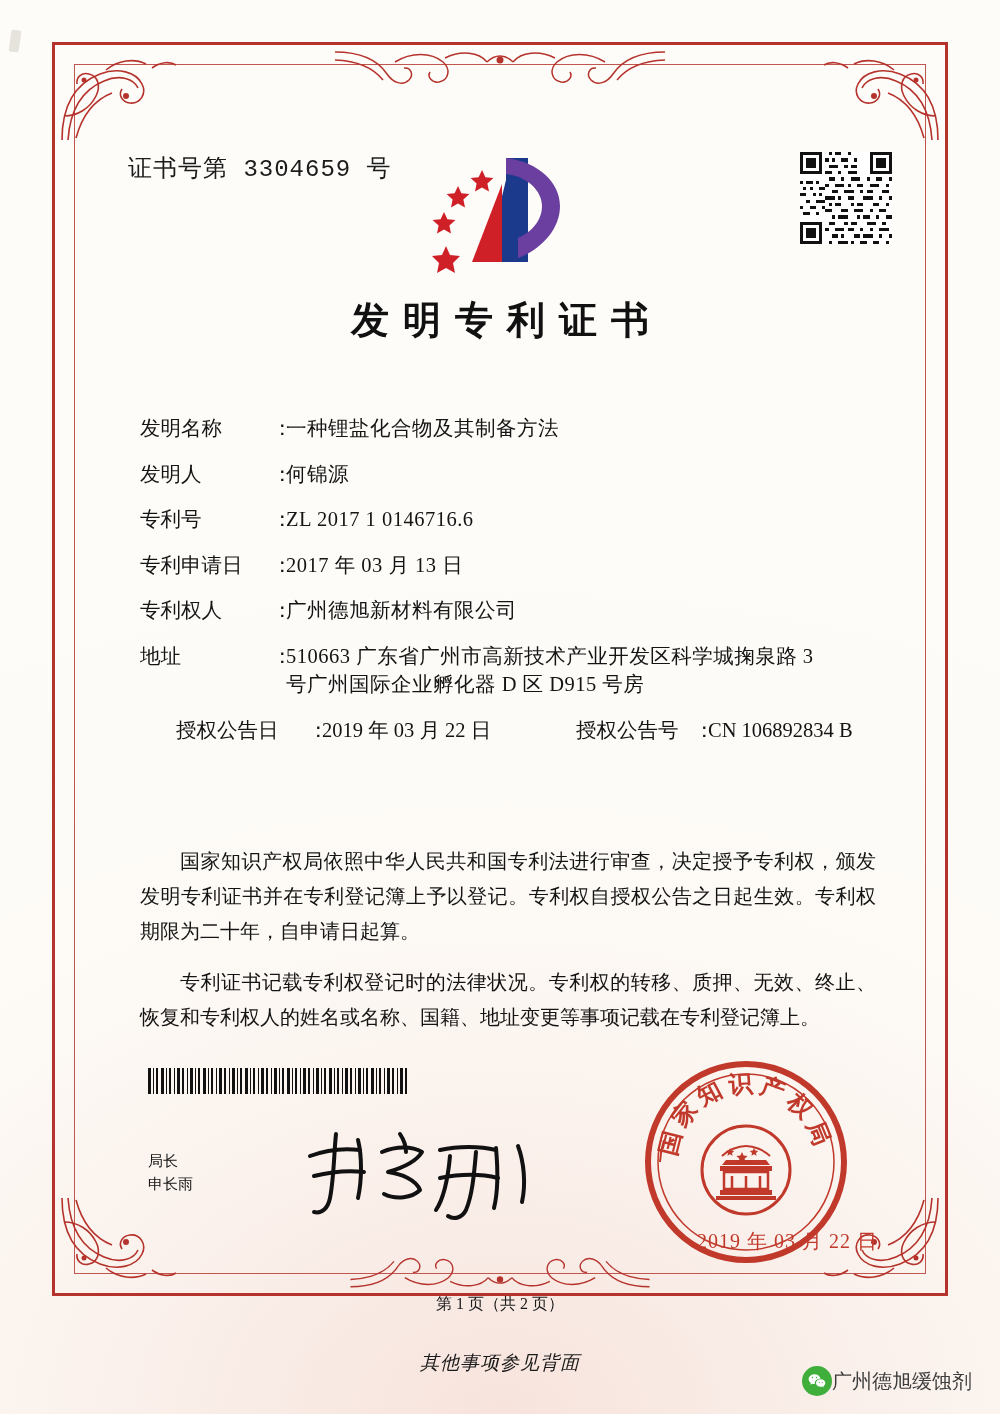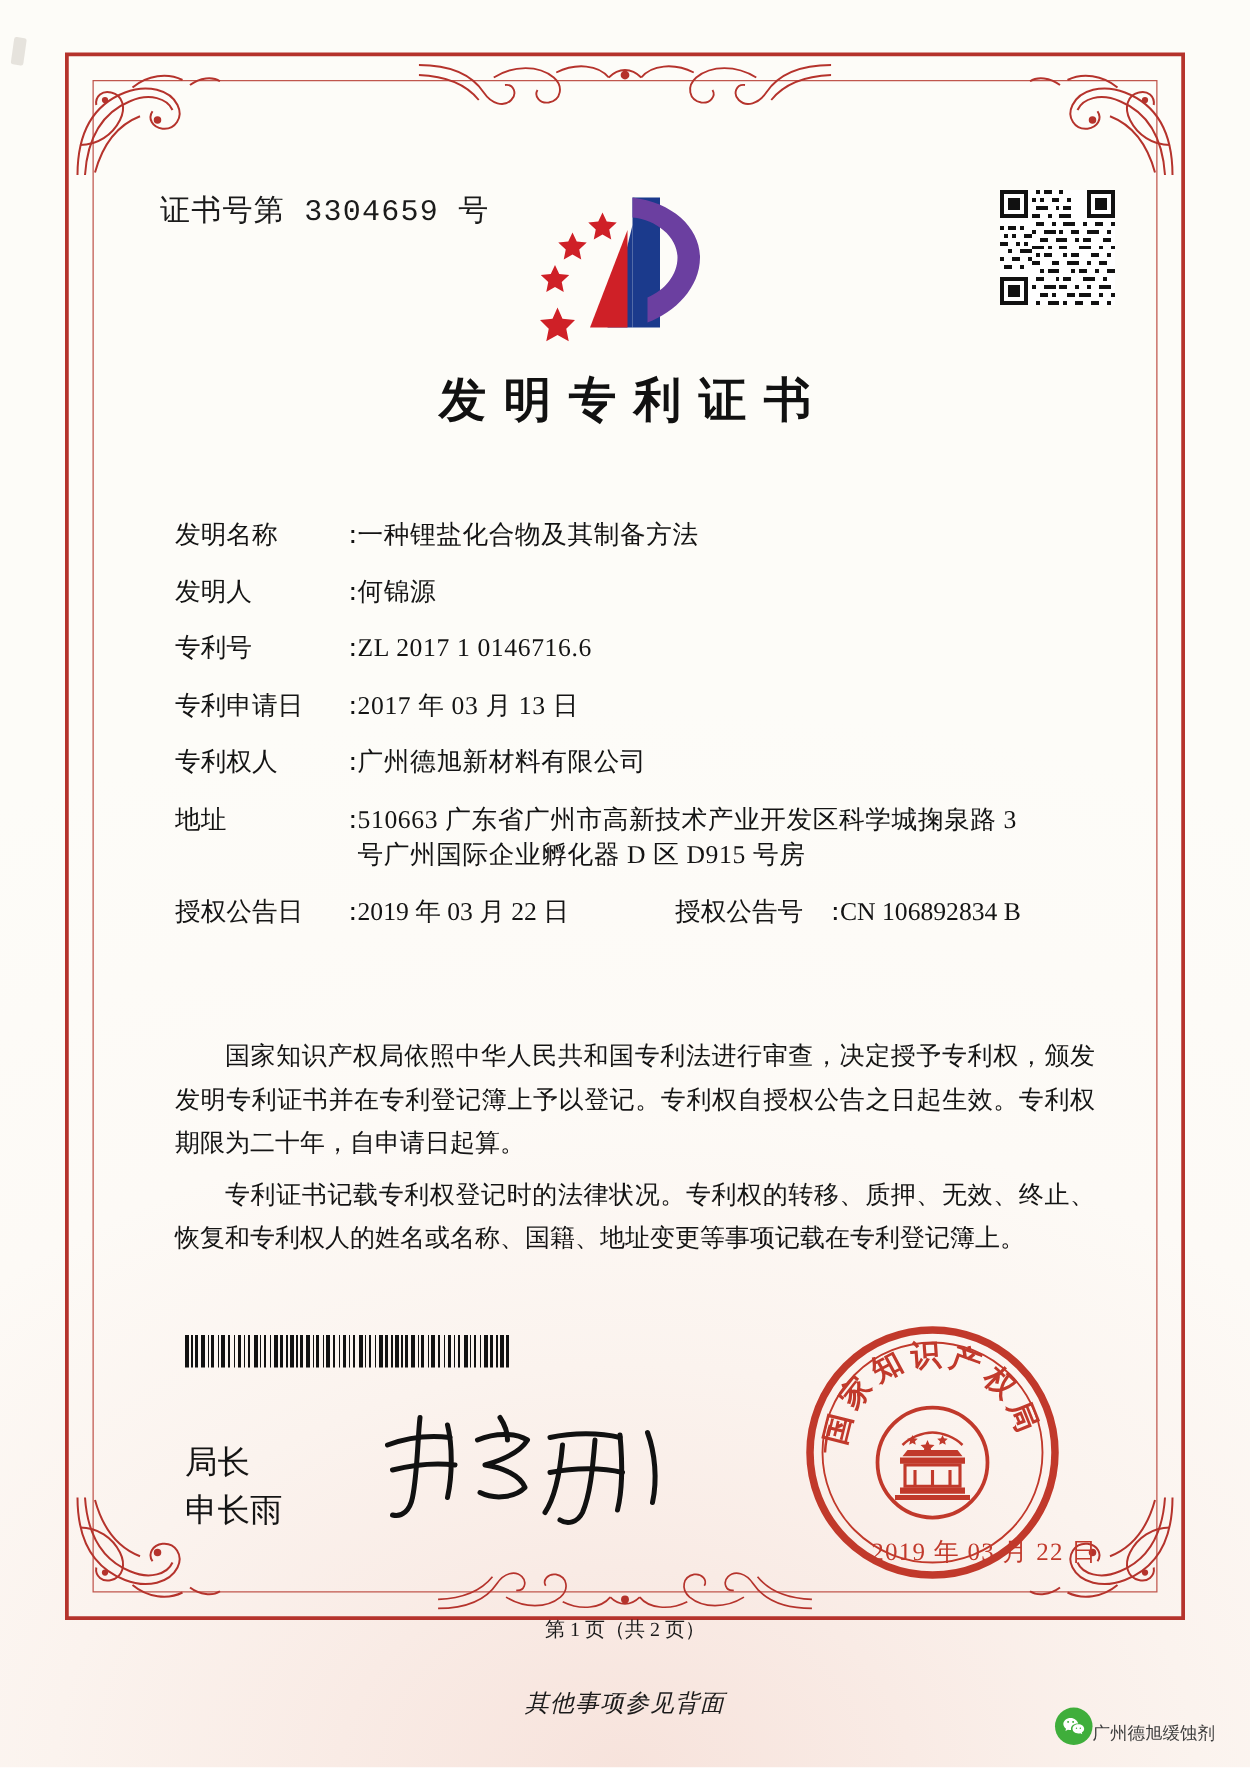--- a/index.html
+++ b/index.html
@@ -155,20 +155,21 @@
   }
   .field-value {
     flex: 1;
     letter-spacing: 0.5px;
   }
   .field-value .line2 { display: block; margin-top: 8px; }
 
   .two-col {
     display: flex;
     align-items: flex-end;
+    margin-left: 36px;
   }
   .two-col .col-a { width: 400px; display:flex; }
   .two-col .col-b { display:flex; }
   .two-col .lbl-b {
     width: 118px;
     flex: 0 0 118px;
     white-space: nowrap;
   }
 
   
@@ -176,40 +177,40 @@
     position: absolute;
     left: 140px;
     right: 124px;
     top: 828px;
     font-size: 20px;
     color: #141414;
     line-height: 1.75;
     text-align: justify;
   }
   .paras p {
-    margin: 0 0 6px 0;
+    margin: 16px 0 6px 0;
     text-indent: 2em;
   }
 
   
   .barcode {
     position: absolute;
     left: 148px;
     top: 1068px;
     width: 262px;
     height: 26px;
   }
   .barcode svg { width: 100%; height: 100%; display: block; }
 
   
   .director {
     position: absolute;
     left: 148px;
     top: 1150px;
-    font-size: 26px;
+    font-size: 15px;
     color: #141414;
     line-height: 1.5;
   }
   .signature {
     position: absolute;
     left: 300px;
     top: 1122px;
     width: 240px;
     height: 110px;
     color: #111;
@@ -255,24 +256,24 @@
     letter-spacing: 1px;
     font-style: italic;
   }
 
   
   .wechat {
     position: absolute;
     right: 28px;
     bottom: 18px;
     display: flex;
-    align-items: flex-end;
+    align-items: center;
     gap: 0;
     color: #3d3d3d;
-    font-size: 14px;
+    font-size: 20px;
   }
   .wechat .wx-icon {
     width: 30px; height: 30px;
     border-radius: 50%;
     background: #3fae3b;
     display: flex; align-items: center; justify-content: center;
   }
   .wechat .wx-icon svg { width: 20px; height: 20px; }
 
   

